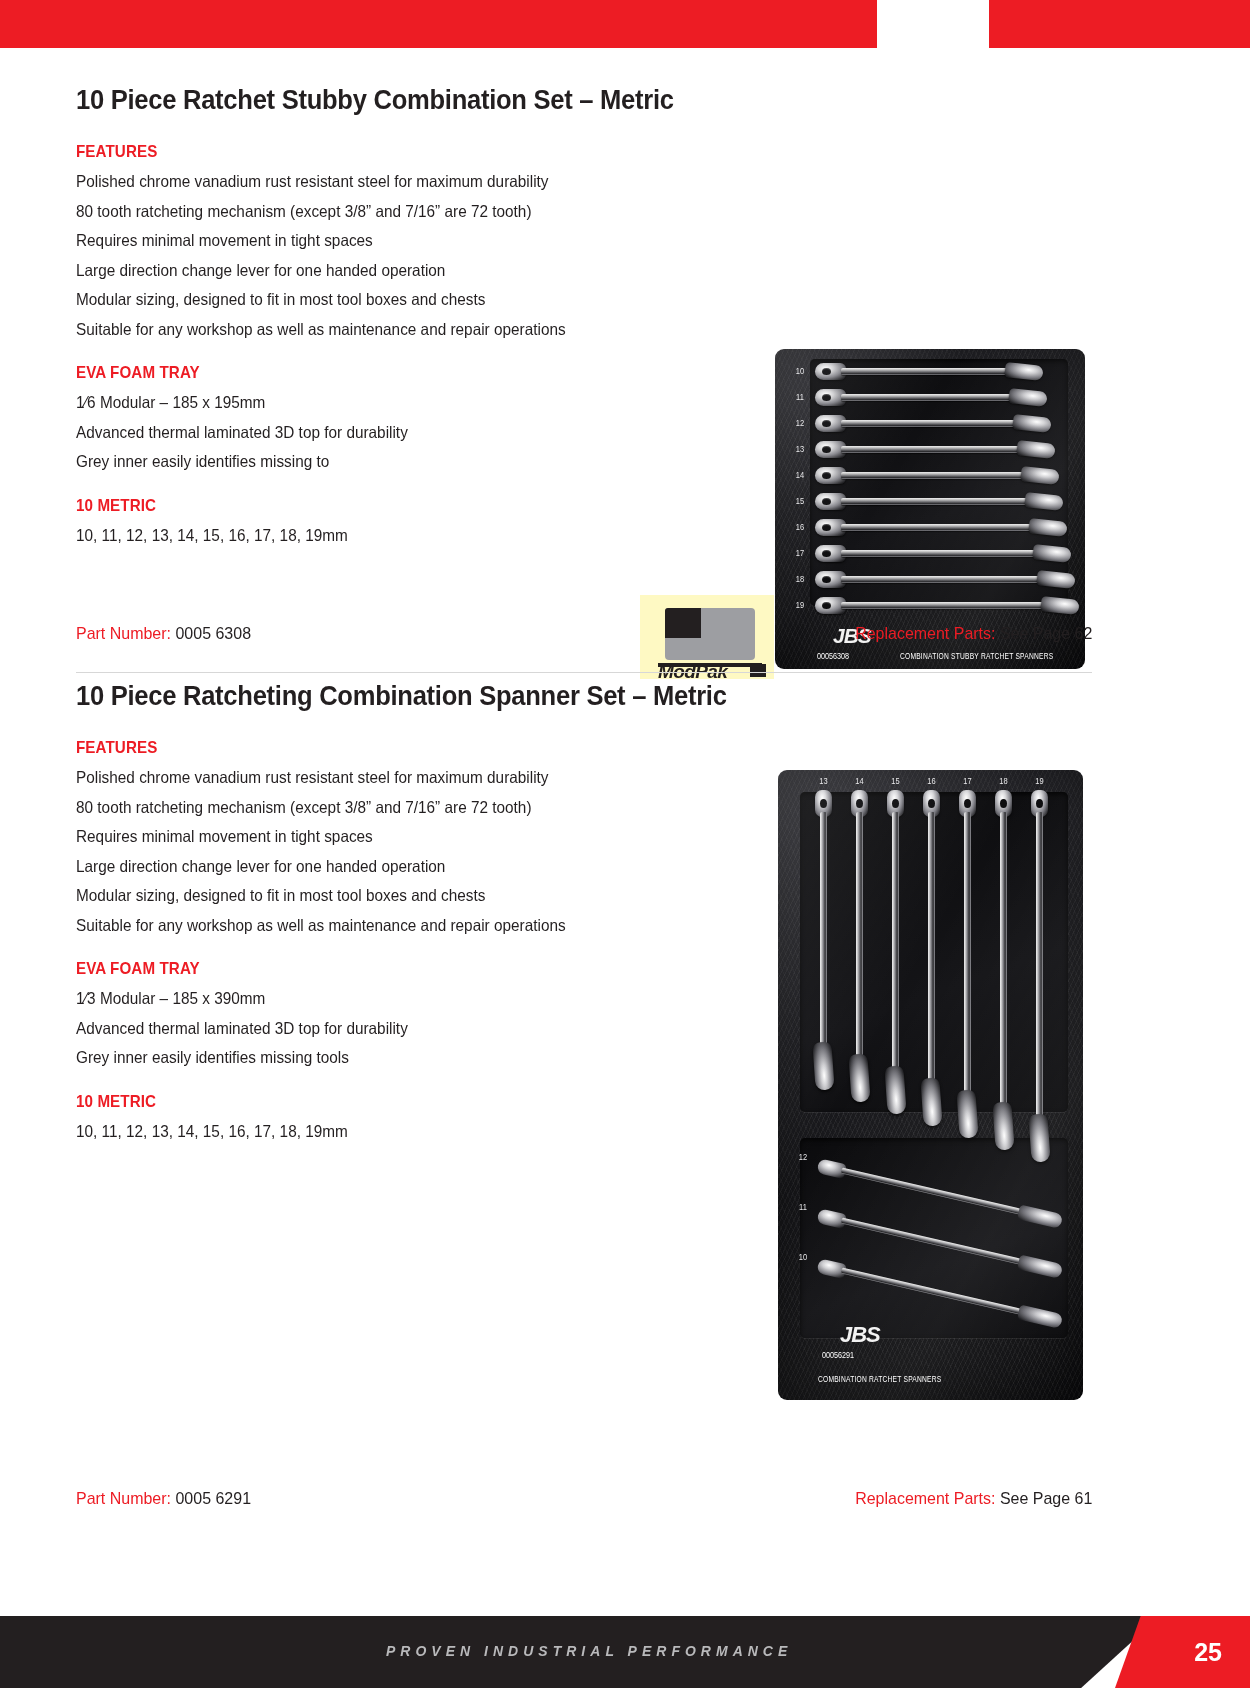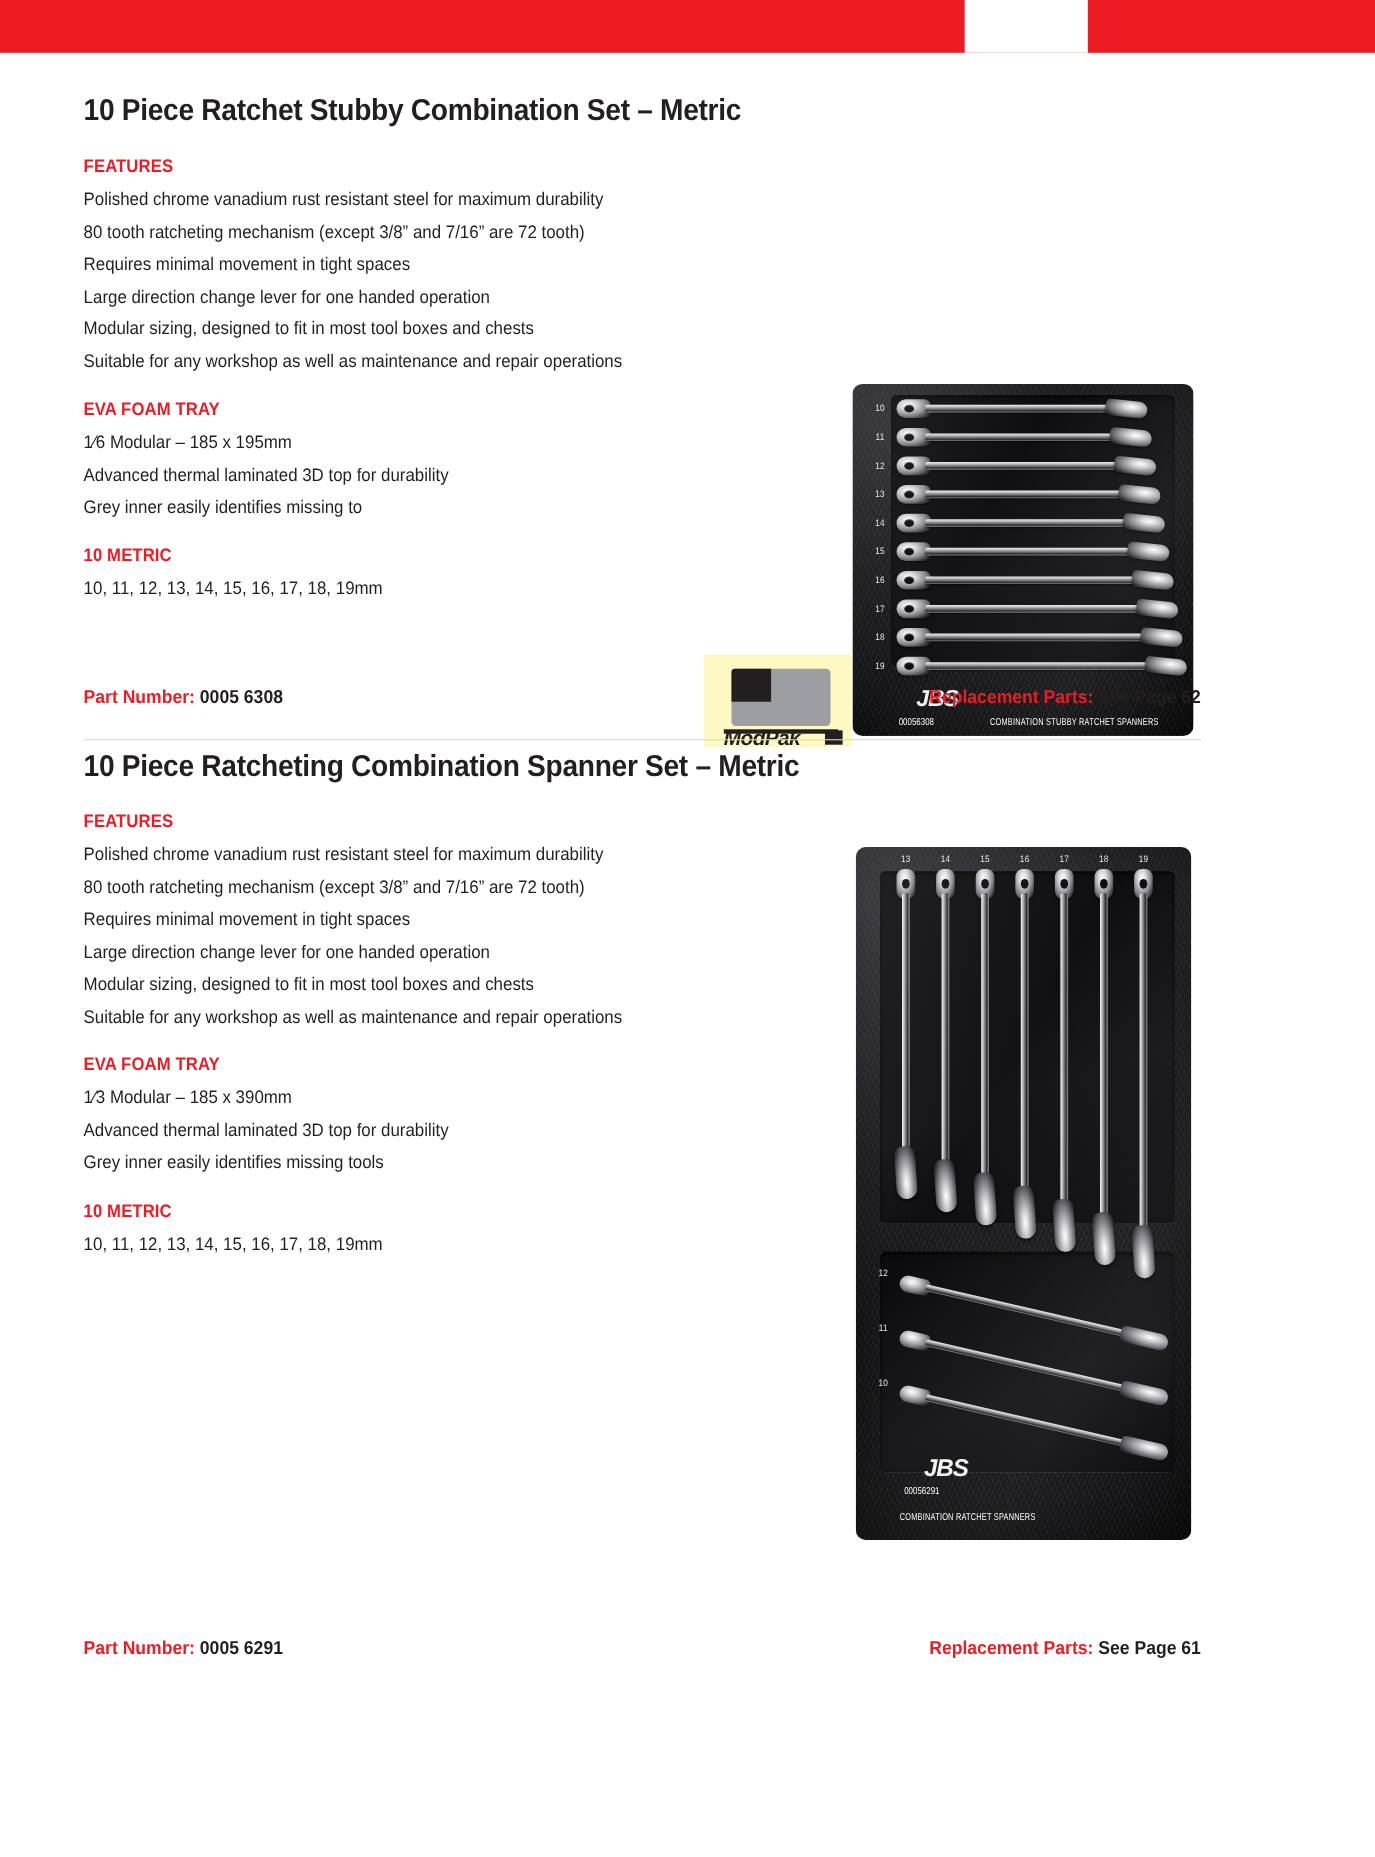--- a/index.html
+++ b/index.html
@@ -73,21 +73,21 @@
     line-height: 29.5px;
     white-space: nowrap;
     transform: scaleX(0.93);
     transform-origin: left center;
   }
 
   
   .partrow {
     position: absolute; left: 76px; width: 1016px;
     display: flex; justify-content: space-between; align-items: baseline;
-    font-size: 17px; font-weight: bold;
+    font-size: 17px; font-weight: normal;
   }
   .partrow .lbl { color: #ed1c24; }
   .partrow .val { color: #231f20; }
   .partrow .cell { white-space: nowrap; transform: scaleX(0.94); transform-origin: left center; }
   .partrow .cell.right { transform-origin: right center; }
 
   .divider {
     position: absolute; left: 76px; width: 1016px; height: 1px;
     background: #d7d7d7;
   }
@@ -528,14 +528,20 @@
         <span class="lbl">Part Number:</span>
         <span class="val">0005 6291</span>
       </div>
       <div class="cell right">
         <span class="lbl">Replacement Parts:</span>
         <span class="val">See Page 61</span>
       </div>
     </div>
   </div>
 
+  <div class="footer">
+    <div class="footer-dark"></div>
+    <div class="footer-red"></div>
+    <div class="footer-tag">PROVEN INDUSTRIAL PERFORMANCE</div>
+    <div class="footer-page">25</div>
+  </div>
 
 </div>
 
 </body></html>

